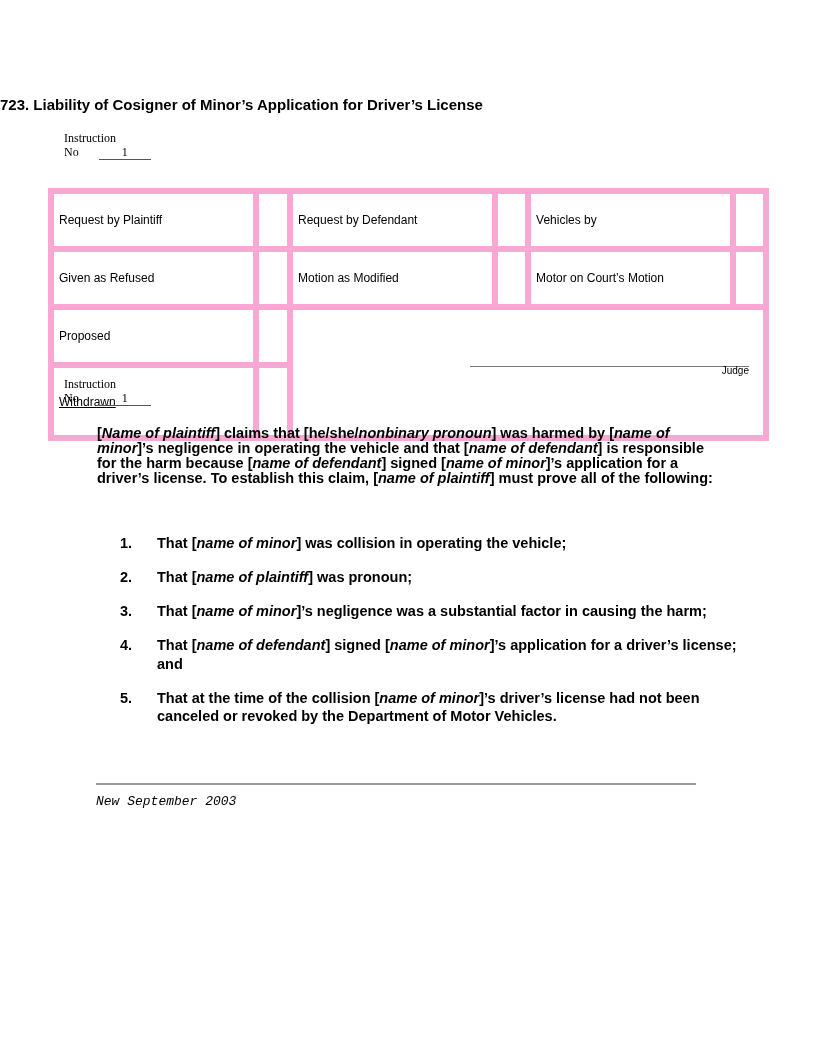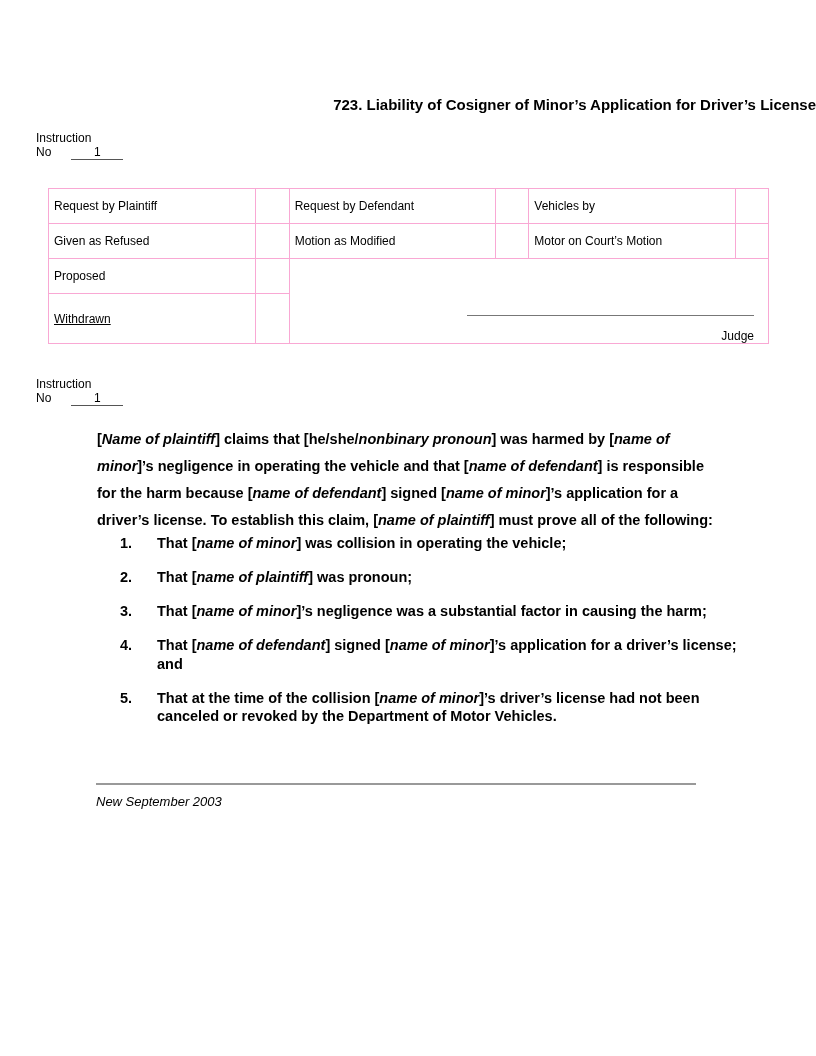--- a/index.html
+++ b/index.html
@@ -1,33 +1,33 @@
 <!DOCTYPE html>
 <html><head>
   <meta charset="utf-8">
   <style>
     html, body { margin: 0; padding: 0; background: #ffffff; }
     body { width: 816px; height: 1056px; position: relative; overflow: hidden; color: #000; font-family: "Liberation Sans", sans-serif; }
     .abs { position: absolute; }
-    .title { left: 0; width: 816px; top: 96px; text-align: right; font-weight: bold; font-size: 15px; }
-    .instr { font-size: 12px; line-height: 14px; left: 36px; }
+    .title { left: 0; width: 816px; top: 96px; text-align: left; font-weight: bold; font-size: 15px; }
+    .instr { font-size: 12px; line-height: 14px; left: 64px; font-family: Liberation Serif, serif; }
     .instr .no-line { display: inline-block; width: 52px; border-bottom: 1px solid #555; text-align: center; margin-left: 20px; line-height: 13px; }
     table.form { position: absolute; left: 48px; top: 188px; border-collapse: collapse; width: 721px; font-size: 12px; }
-    table.form td { border: 1px solid #f9a8d4; padding: 3px 5px; height: 28px; vertical-align: middle; }
+    table.form td { border: 6px solid #f9a8d4; padding: 12px 5px; height: 28px; vertical-align: middle; }
     .judge-cell { position: relative; }
     .judge-line { position: absolute; left: 177px; right: 14px; top: 56px; border-top: 1px solid #777; }
-    .judge-label { position: absolute; right: 14px; top: 70px; font-size: 12px; }
-    .body-text { left: 97px; width: 630px; top: 426px; font-weight: bold; font-size: 14.5px; line-height: 27px; }
+    .judge-label { position: absolute; right: 14px; top: 55px; font-size: 10px; }
+    .body-text { left: 97px; width: 630px; top: 426px; font-weight: bold; font-size: 14.5px; line-height: 15px; }
     .body-text i { font-style: italic; }
     .elements { left: 97px; width: 640px; top: 534px; font-weight: bold; font-size: 14.5px; line-height: 18.5px; }
     .elem { display: flex; margin-bottom: 15.5px; }
     .elem .num { width: 60px; padding-left: 23px; box-sizing: border-box; flex: none; }
     .elem .txt { flex: 1; }
     .footer-rule { left: 96px; top: 783px; width: 600px; border-top: 2px solid #999; }
-    .footer-note { left: 96px; top: 794px; font-family: Liberation Sans, sans-serif; font-style: italic; font-size: 13px; }
+    .footer-note { left: 96px; top: 794px; font-family: Liberation Mono, monospace; font-style: italic; font-size: 13px; }
   </style>
 </head>
 <body>
 
 <div class="abs title">723. Liability of Cosigner of Minor’s Application for Driver’s License</div>
 
 <div class="abs instr" style="top:131px;">
   <div>Instruction</div>
   <div><span>No</span><span class="no-line">1</span></div>
 </div>

